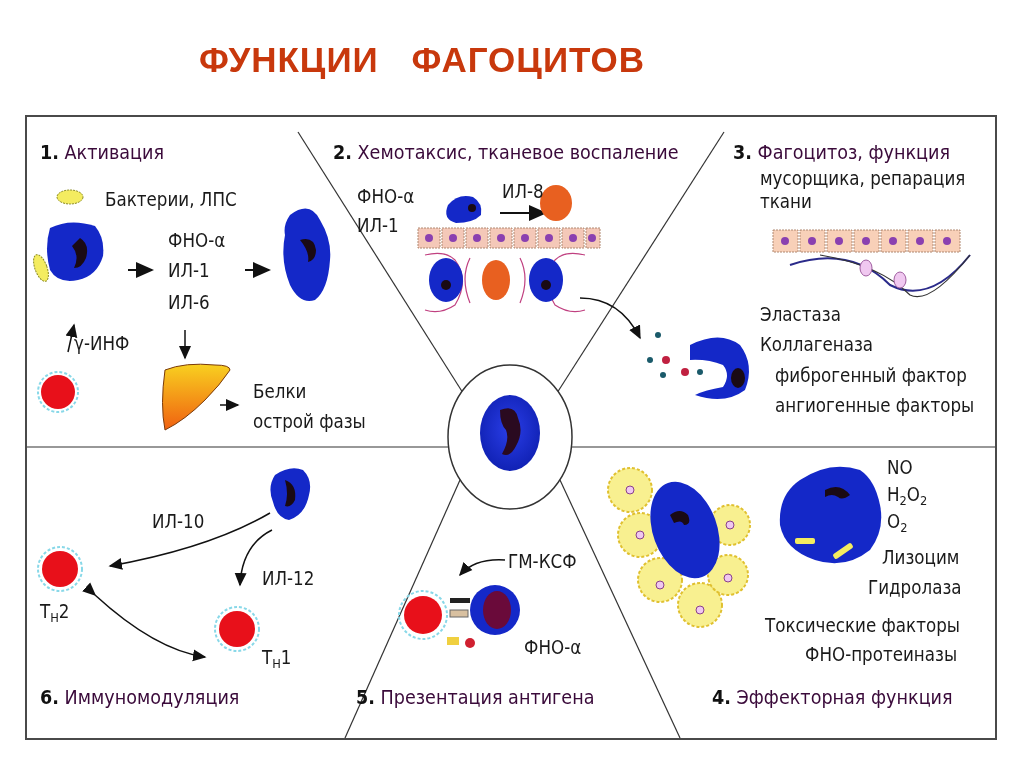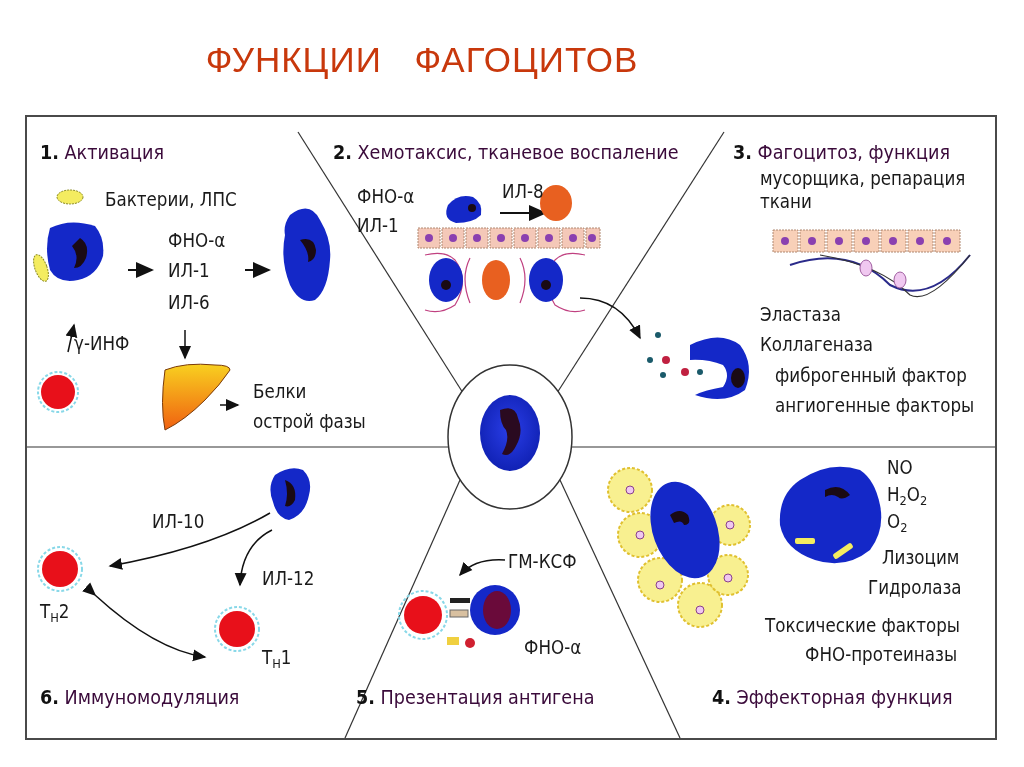--- a/index.html
+++ b/index.html
@@ -1,17 +1,17 @@
 <!DOCTYPE html>
 <html><head>
 <meta charset="utf-8">
 <style>
   html,body{margin:0;padding:0;background:#ffffff;}
   body{width:1024px;height:767px;position:relative;overflow:hidden;font-family:"Liberation Sans","DejaVu Sans",sans-serif;}
-  .title{position:absolute;left:0;top:40px;width:844px;text-align:center;font-family:"Liberation Sans",sans-serif;font-weight:normal;font-size:35px;color:#c8380c;letter-spacing:1px;word-spacing:22px;}
+  .title{position:absolute;left:0;top:40px;width:844px;text-align:center;font-family:"Liberation Sans",sans-serif;font-weight:bold;font-size:35px;color:#c8380c;letter-spacing:1px;word-spacing:22px;}
   .frame{position:absolute;left:25px;top:115px;width:972px;height:625px;border:2px solid #4a4a4a;box-sizing:border-box;background:#fff;}
   svg.diag{position:absolute;left:0;top:0;}
   .t{position:absolute;font-family:"DejaVu Sans",sans-serif;color:#1a1a1a;font-size:19px;line-height:22px;white-space:nowrap;transform:scaleX(0.88);transform-origin:left top;}
   .h{color:#3a0a3a;font-size:20px;}
   .h b{color:#111;font-weight:bold;}
   sub{font-size:13px;vertical-align:-4px;line-height:0;}
 </style>
 </head>
 <body>
 

